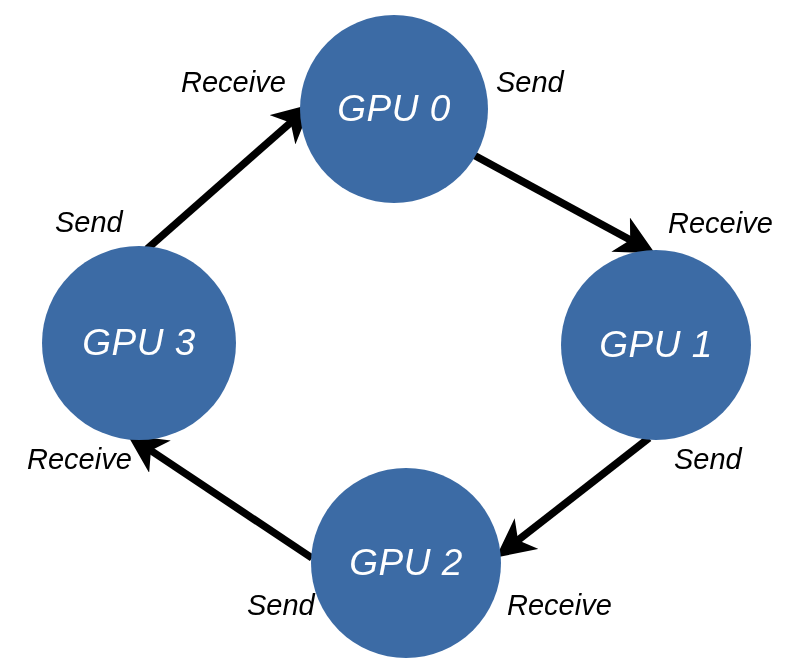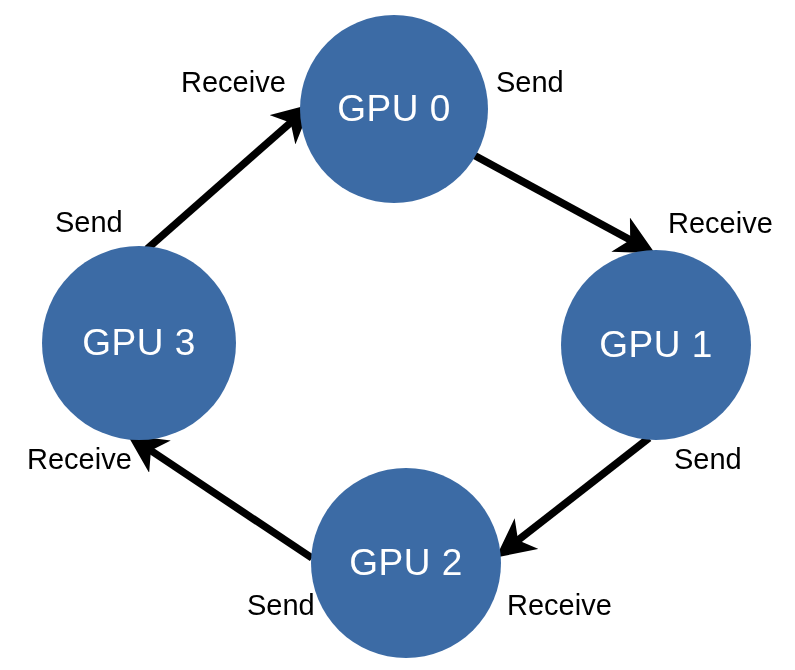--- a/index.html
+++ b/index.html
@@ -10,20 +10,21 @@
   }
   body {
     font-family: "Liberation Sans", sans-serif;
   }
   #canvas {
     position: relative;
     width: 795px;
     height: 670px;
     background: #ffffff;
     overflow: hidden;
+    font-style: italic;
   }
   #diagram-svg {
     position: absolute;
     left: 0;
     top: 0;
     width: 795px;
     height: 670px;
     display: block;
   }
   .node-label {

